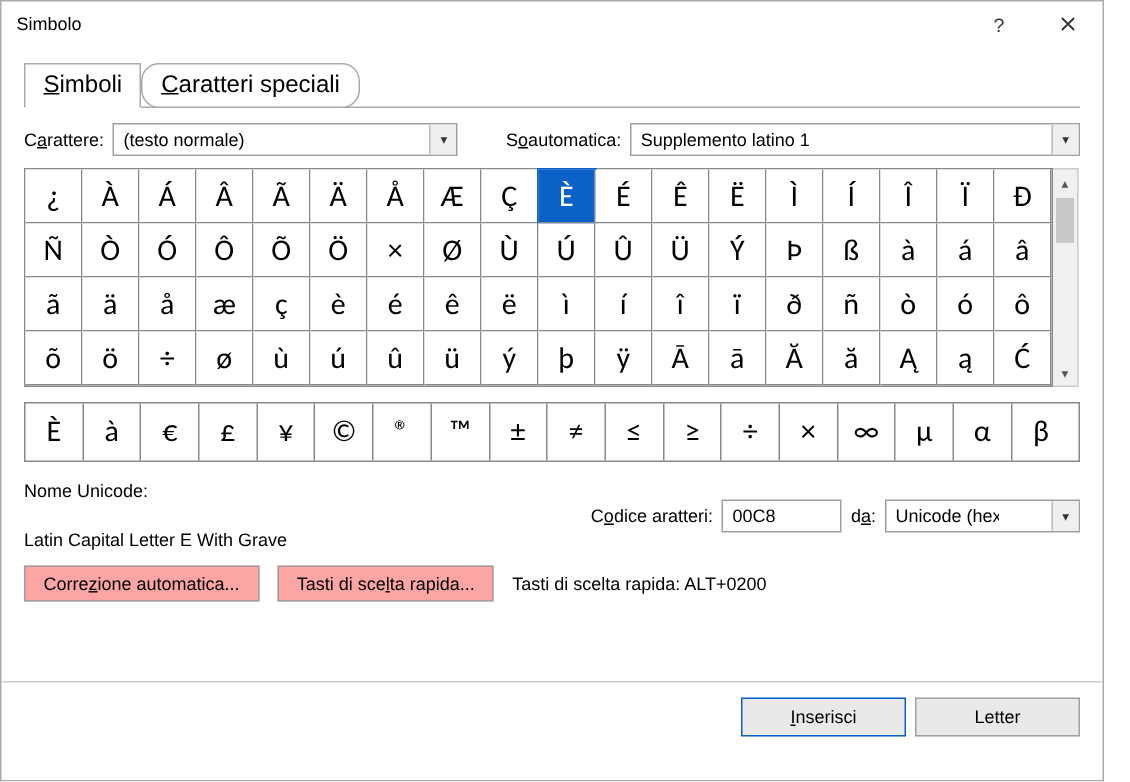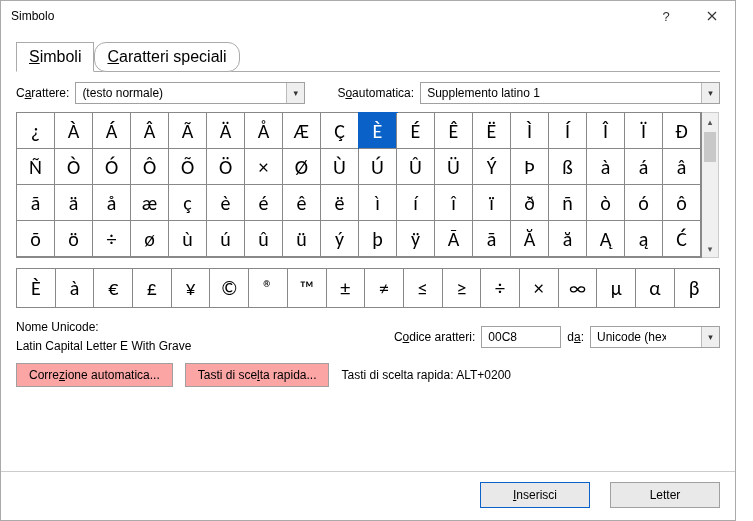--- a/index.html
+++ b/index.html
@@ -126,21 +126,21 @@
   .recent-cell {
     border-right: 1px solid #888;
     display: flex; align-items:center; justify-content:center;
     font-size: 20px;
     font-family: "Calibri","Segoe UI",sans-serif;
   }
   .recent-cell:last-child { border-right: none; }
   .unicode-row {
     display: flex; align-items: center; gap: 6px; margin-bottom: 10px;
   }
-  .unicode-left { flex: 1; display:flex; flex-direction:column; gap:5px;}
+  .unicode-left { flex: 1; display:flex; flex-direction:column; gap:19px;}
   .text-input {
     border: 1px solid #a0a0a0;
     height: 22px;
     padding: 0 6px;
     font-size: 12px;
     display: flex; align-items: center;
     background: #fff;
   }
   .btn {
     border: 1px solid #a0a0a0;
@@ -150,22 +150,22 @@
     cursor: default;
     min-height: 24px;
     display:inline-flex; align-items:center; justify-content:center;
   }
   .btn .ul { text-decoration: underline; }
   .bottom-btns {
     display:flex; gap:12px; margin-bottom:12px; align-items:center;
   }
   .footer {
     border-top: 1px solid #ccc;
-    padding: 10px 15px 12px 0;
-    display:flex; justify-content:flex-end; gap:20px;
+    padding: 10px 15px 29px 0;
+    display:flex; justify-content:flex-end; gap:6px;
   }
   .footer .btn { width: 110px; height: 26px; justify-content:center; background:#e9e9e9; }
   .footer .btn.primary { border: 1px solid #0a62c9; background:#e9e9e9; }
 </style>
 </head>
 <body>
 
 <div class="window">
   <div class="titlebar">
     <span class="title">Simbolo</span>

